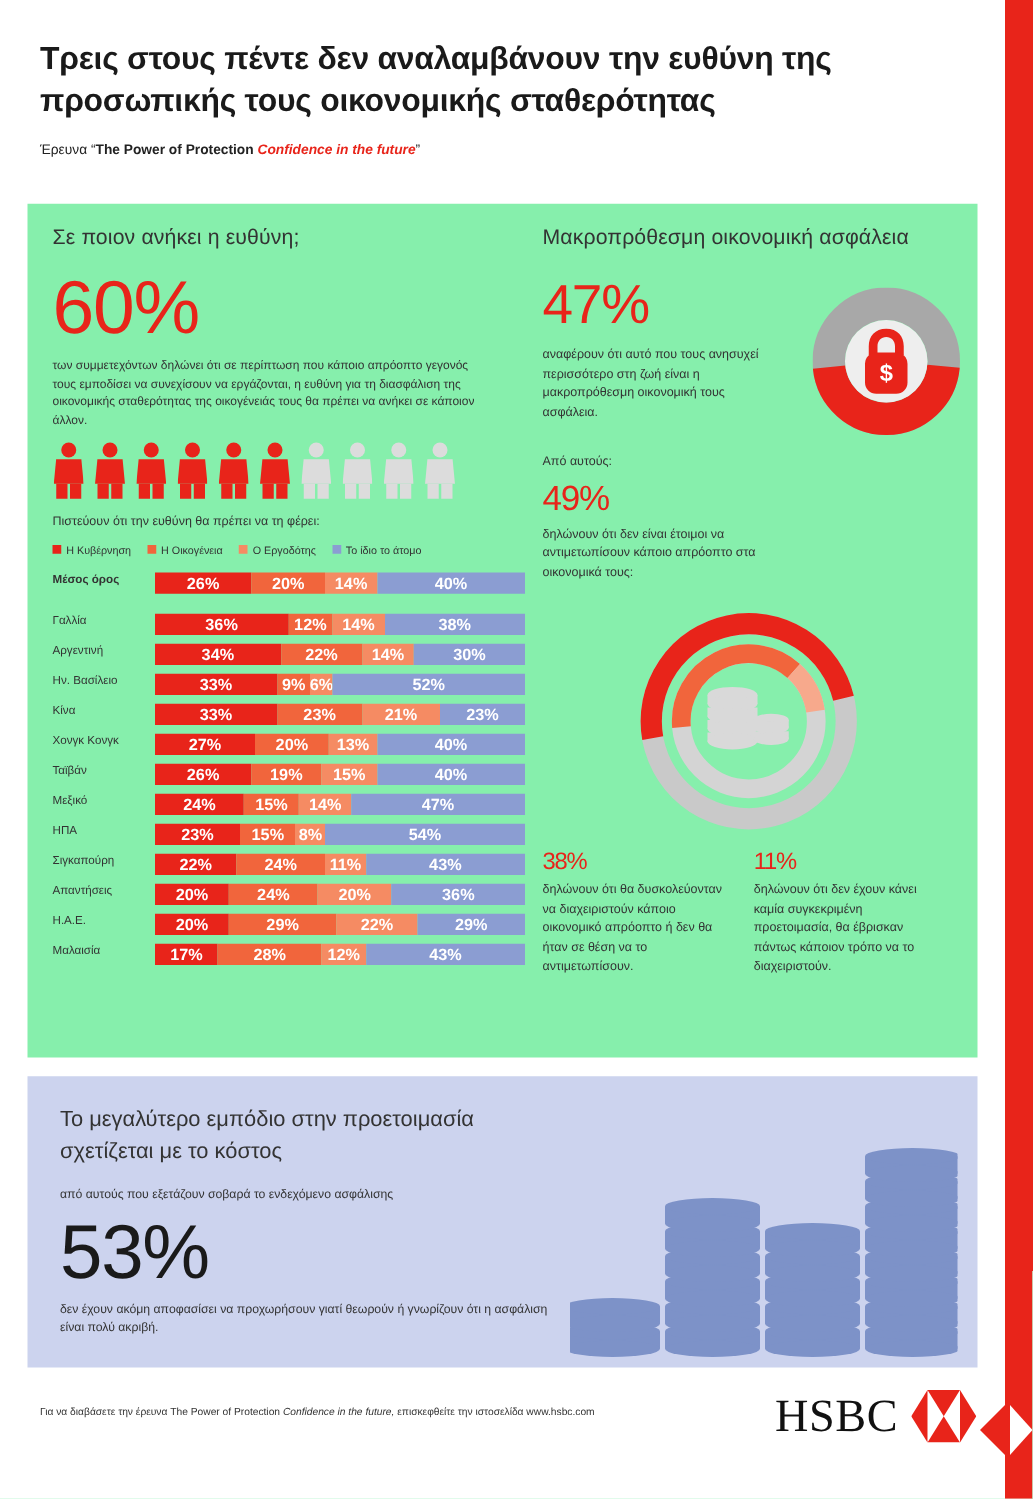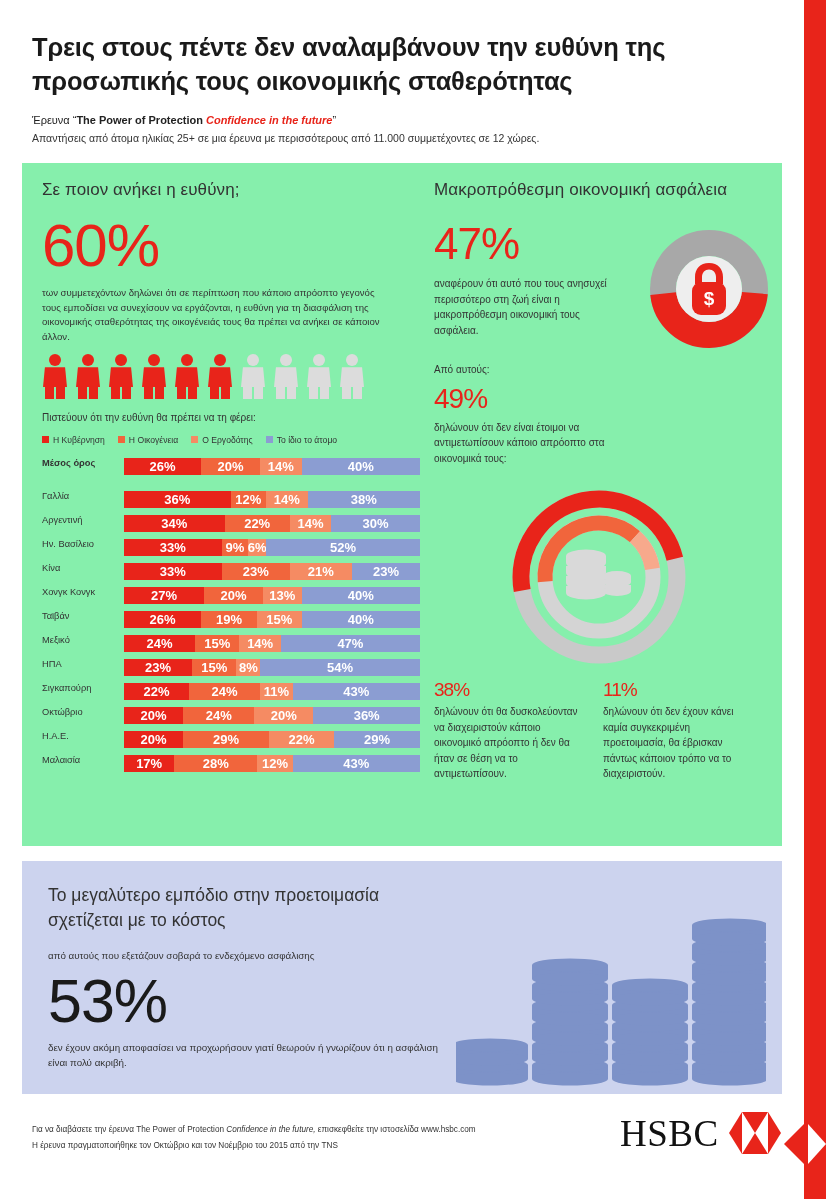--- a/index.html
+++ b/index.html
@@ -141,21 +141,20 @@
 </head>
 <body>
 
 <div class="page">
 
   <div class="header">
     <h1 class="title">Τρεις στους πέντε δεν αναλαμβάνουν την ευθύνη της προσωπικής τους οικονομικής σταθερότητας</h1>
     <div class="survey-line">
       <span class="lbl">Έρευνα “</span><span class="b">The Power of Protection </span><span class="it">Confidence in the future</span><span class="lbl">”</span>
     </div>
-    <div class="subnote">Απαντήσεις από άτομα ηλικίας 25+ σε μια έρευνα με περισσότερους από 11.000 συμμετέχοντες σε 12 χώρες.</div>
   </div>
 
   <div class="grey-panel">
 
     <div class="col-left">
       <h2 class="sec-title">Σε ποιον ανήκει η ευθύνη;</h2>
 
       <div class="bignum xl" style="margin-top:16px;">60%</div>
 
       <div class="body-txt" style="margin-top:10px; width:345px;">των συμμετεχόντων δηλώνει ότι σε περίπτωση που κάποιο απρόοπτο γεγονός τους εμποδίσει να συνεχίσουν να εργάζονται, η ευθύνη για τη διασφάλιση της οικονομικής σταθερότητας της οικογένειάς τους θα πρέπει να ανήκει σε κάποιον άλλον.</div>
@@ -329,21 +328,21 @@
           <div class="row">
             <span class="rlabel">Σιγκαπούρη</span>
             <span class="bar">
               <span class="seg" style="width:22%;background:#e8241a">22%</span>
               <span class="seg" style="width:24%;background:#f1653c">24%</span>
               <span class="seg" style="width:11%;background:#f58b63">11%</span>
               <span class="seg" style="width:43%;background:#8b9dd2">43%</span>
             </span>
           </div>
           <div class="row">
-            <span class="rlabel">Οκτώβριο</span>
+            <span class="rlabel">Απαντήσεις</span>
             <span class="bar">
               <span class="seg" style="width:20%;background:#e8241a">20%</span>
               <span class="seg" style="width:24%;background:#f1653c">24%</span>
               <span class="seg" style="width:20%;background:#f58b63">20%</span>
               <span class="seg" style="width:36%;background:#8b9dd2">36%</span>
             </span>
           </div>
           <div class="row">
             <span class="rlabel">Η.Α.Ε.</span>
             <span class="bar">
@@ -507,21 +506,20 @@
           <ellipse cx="274" cy="46" rx="38" ry="6.6000000000000005" fill="#7d92c8"></ellipse>
           <rect x="236" y="26" width="76" height="14" fill="#7d92c8"></rect>
           <ellipse cx="274" cy="40" rx="38" ry="6.6000000000000005" fill="#7d92c8"></ellipse>
           <ellipse cx="274" cy="26" rx="38" ry="6.6000000000000005" fill="#7d92c8"></ellipse>
         </g>
       </svg>
   </div>
 
   <div class="footer">
     <p><span>Για να διαβάσετε την έρευνα The Power of Protection </span><span class="it">Confidence in the future,</span><span> επισκεφθείτε την ιστοσελίδα www.hsbc.com</span></p>
-    <p>Η έρευνα πραγματοποιήθηκε τον Οκτώβριο και τον Νοέμβριο του 2015 από την TNS</p>
   </div>
 
   <div class="hsbc">
     <span class="hsbc-word">HSBC</span>
     <svg width="52" height="42" viewBox="0 0 52 42">
       <polygon points="13,0 39,0 52,21 39,42 13,42 0,21" fill="#e8241a"></polygon>
       <polygon points="13,0 26,21 13,42" fill="#ffffff"></polygon>
       <polygon points="39,0 26,21 39,42" fill="#ffffff"></polygon>
     </svg>
   </div>

